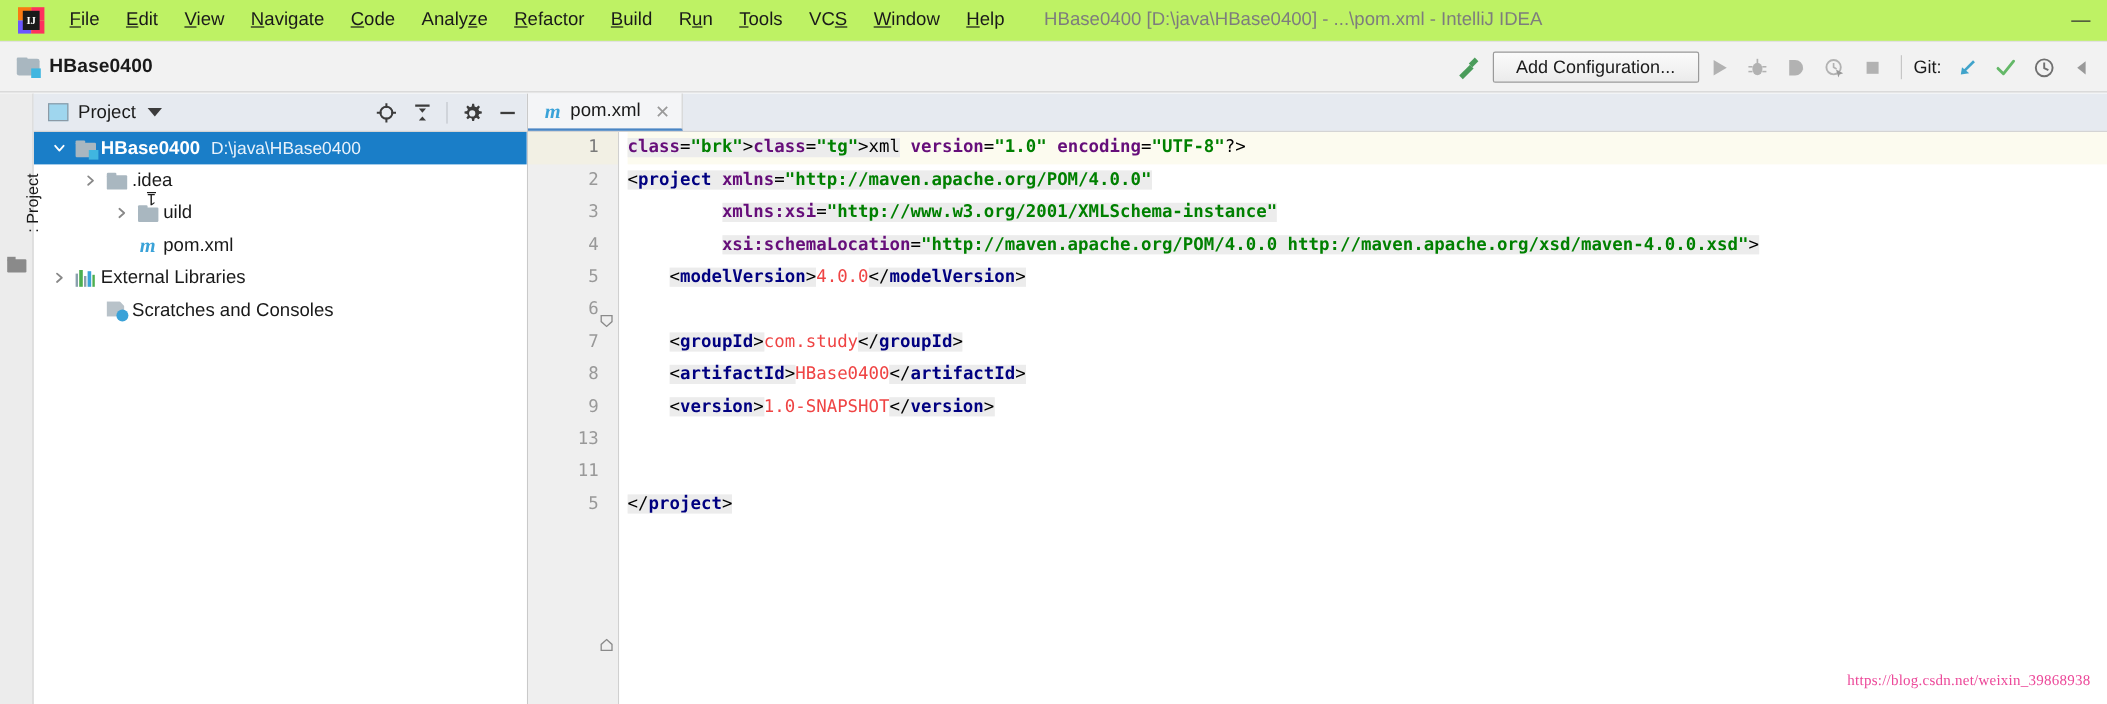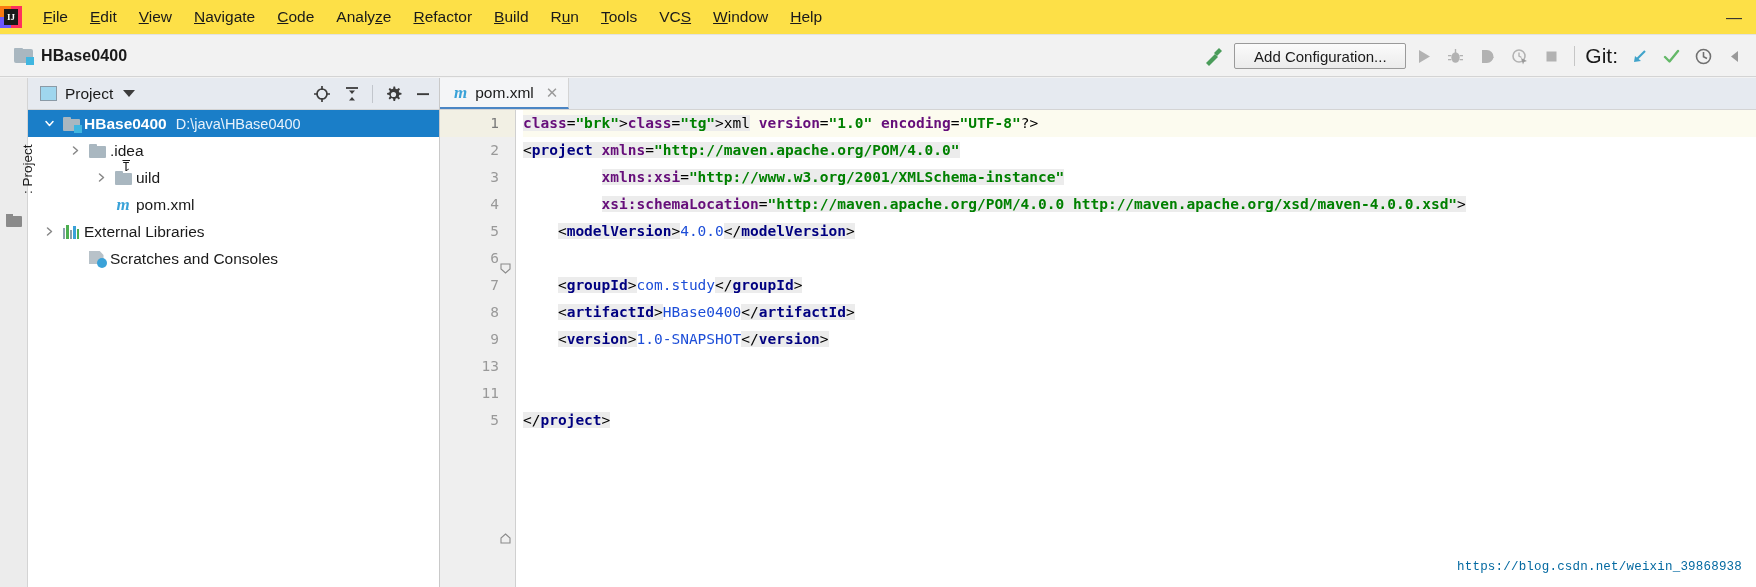--- a/index.html
+++ b/index.html
@@ -9,24 +9,24 @@
     background: #ffffff;
     font-family: "Liberation Sans", sans-serif;
     -webkit-font-smoothing: antialiased;
   }
   .app { position: relative; width: 1756px; height: 587px; background:#f2f2f2; }
 
   
   .titlebar {
     position: relative;
     height: 35px;
-    background: #fde047;
+    background: #bef264;
     display: flex;
     align-items: center;
-    padding-left: 0;
+    padding-left: 15px;
     border-bottom: 1px solid #e2e2e2;
   }
   .logo {
     width: 22px; height: 22px;
     margin-right: 10px;
     position: relative;
     flex: none;
   }
   .logo .sq1 { position:absolute; left:0; top:0; width:11px; height:11px; background:#f97a12; }
   .logo .sq2 { position:absolute; right:0; top:0; width:11px; height:11px; background:#fe315d; }
@@ -111,21 +111,21 @@
     padding: 0 10px;
     cursor: default;
     white-space: nowrap;
   }
   .tb-icon {
     width: 30px; height: 30px;
     display:flex; align-items:center; justify-content:center;
     opacity: .85;
   }
   .tb-sep { width:1px; height:20px; background:#c6c6c6; margin: 0 6px; }
-  .git-label { font-size: 21px; color:#1a1a1a; margin: 0 4px 0 2px; }
+  .git-label { font-size: 15px; color:#1a1a1a; margin: 0 4px 0 2px; }
 
   
   .body {
     position: absolute;
     top: 78px; left: 0; right: 0; bottom: 0;
     display: flex;
     background: #fff;
   }
 
   
@@ -320,29 +320,29 @@
     background: #fff;
     white-space: pre;
     padding-left: 7px;
   }
   .cl { height: 27px; }
   .cl.cur { background: #fcfbef; }
   .tg   { color: #000080; font-weight: bold; }   
   .brk  { color: #000000; }                      
   .atn  { color: #660e7a; font-weight: bold; }   
   .atv  { color: #008000; font-weight: bold; }   
-  .txt  { color: #1d4ed8; }                      
+  .txt  { color: #ef4444; }                      
   .hl   { background: #ececec; }
 
   .watermark {
     position: absolute;
     right: 14px; bottom: 6px;
     font-size: 12.5px;
-    color: #0369a1;
-    font-family: Liberation Mono, monospace;
+    color: #ec4899;
+    font-family: Liberation Serif, serif;
     letter-spacing: .2px;
   }
 </style>
 </head>
 <body>
 
 <div class="app">
 
   <div class="titlebar">
     <div class="logo">
@@ -360,20 +360,21 @@
         <div class="menu-item"><span class="mn">C</span>ode</div>
         <div class="menu-item">Analy<span class="mn">z</span>e</div>
         <div class="menu-item"><span class="mn">R</span>efactor</div>
         <div class="menu-item"><span class="mn">B</span>uild</div>
         <div class="menu-item">R<span class="mn">u</span>n</div>
         <div class="menu-item"><span class="mn">T</span>ools</div>
         <div class="menu-item">VC<span class="mn">S</span></div>
         <div class="menu-item"><span class="mn">W</span>indow</div>
         <div class="menu-item"><span class="mn">H</span>elp</div>
       </div>
+    <div class="title-text">HBase0400 [D:\java\HBase0400] - ...\pom.xml - IntelliJ IDEA</div>
     <div class="win-controls">
       <div class="win-btn">—</div>
     </div>
   </div>
 
   <div class="toolbar">
     <div class="proj-icon">
       <div class="ftab"></div>
         <div class="f"></div>
         <div class="badge"></div>

